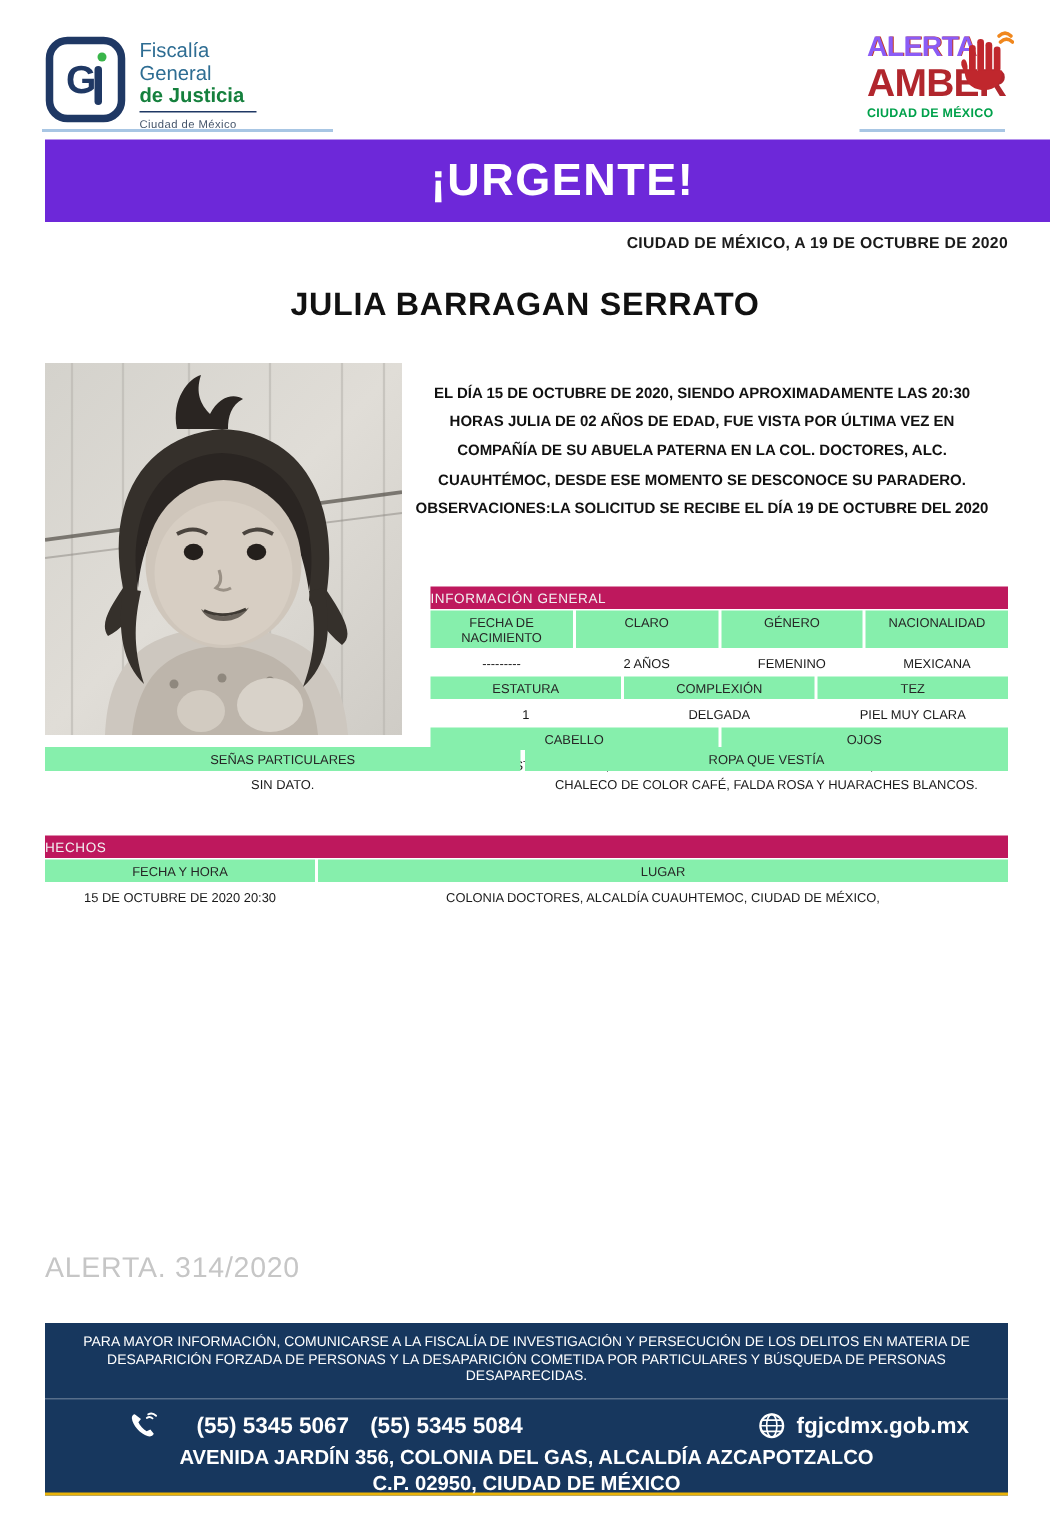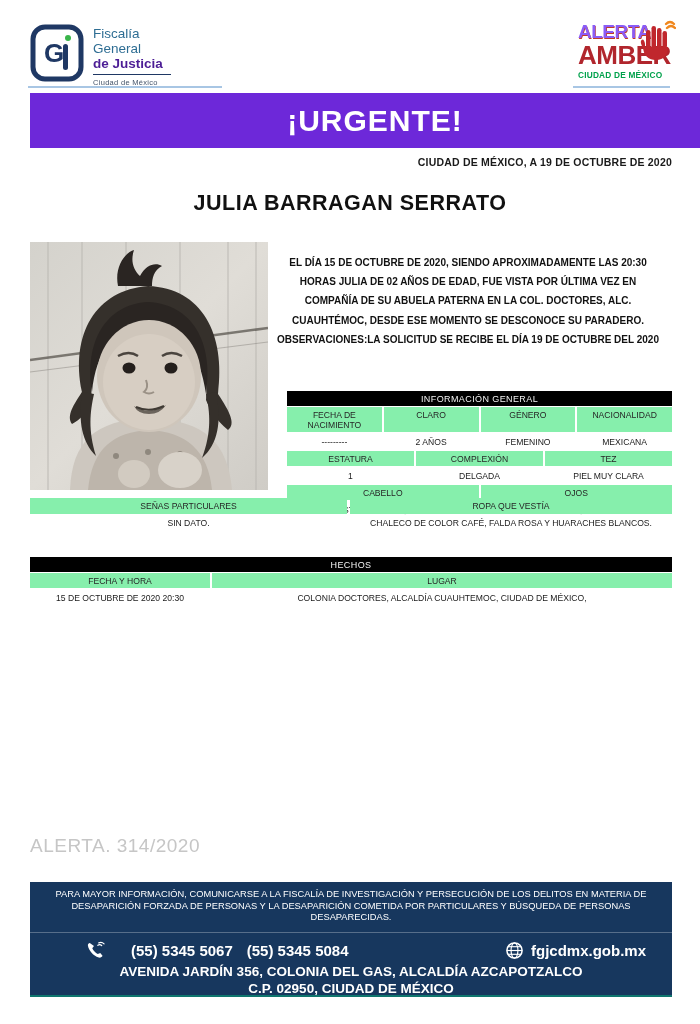--- a/index.html
+++ b/index.html
@@ -5,21 +5,21 @@
   * { margin:0; padding:0; box-sizing:border-box; }
   html,body { background:#ffffff; }
   body { font-family:"Liberation Sans", sans-serif; }
   .page { position:relative; width:700px; height:1024px; background:#fff; overflow:hidden; margin:0 auto; }
 
   
   .fgj-logo { position:absolute; left:30px; top:24px; display:flex; align-items:flex-start; gap:9px; }
   .fgj-emblem { width:54px; height:58px; }
   .fgj-text { padding-top:2px; }
   .fgj-line1, .fgj-line2 { font-size:13.5px; color:#2e6d93; line-height:15px; }
-  .fgj-line3 { font-size:13.5px; color:#4c1d95; font-weight:bold; line-height:15px; }
+  .fgj-line3 { font-size:13.5px; color:#15803d; font-weight:bold; line-height:15px; }
   .fgj-rule { width:78px; height:1px; background:#1f3864; margin:3px 0 3px 0; }
   .fgj-sub { font-size:7.5px; color:#44546a; letter-spacing:.3px; }
   .logo-underline { position:absolute; height:2px; background:#a8c6e4; }
   .logo-underline.left { left:28px; top:86px; width:194px; }
   .logo-underline.right { left:573px; top:86px; width:97px; }
 
   .amber-logo { position:absolute; left:578px; top:22px; width:92px; text-align:left; line-height:1; }
   .amber-line1 { font-size:19px; font-weight:bold; color:#8b5cf6; letter-spacing:-0.5px; text-shadow:0.6px 0.6px 0 #c23a26; }
   .amber-line2 { font-size:26px; font-weight:bold; color:#b1262d; letter-spacing:-0.5px; margin-top:1px; }
   .amber-line3 { font-size:8.3px; font-weight:bold; color:#00a14b; letter-spacing:.2px; margin-top:3px; white-space:nowrap; }
@@ -38,21 +38,21 @@
 
   
   .photo { position:absolute; left:30px; top:242px; width:238px; height:248px; }
   .photo svg { width:100%; height:100%; display:block; }
 
   
   .description { position:absolute; left:274px; top:253px; width:388px;
     font-size:10px; font-weight:bold; color:#111; line-height:19.2px; text-align:center; }
 
   
-  .tbl-title { background:#000000; color:#f2f2f2; font-size:9px; text-align:center;
+  .tbl-title { background:#be185d; color:#f2f2f2; font-size:9px; text-align:left;
     padding:2.5px 0 2px 0; letter-spacing:.4px; }
   .lbl-cell { background:#86efac; color:#262626; font-size:8.6px; text-align:center;
     padding:3px 1px 2.5px 1px; }
   .val-cell { background:#fff; color:#1a1a1a; font-size:8.6px; text-align:center;
     padding:3.5px 1px 3px 1px; }
   .g4 { display:grid; grid-template-columns:repeat(4,1fr); gap:2px; margin-top:1px; }
   .g3 { display:grid; grid-template-columns:repeat(3,1fr); gap:2px; margin-top:1px; }
   .g2 { display:grid; grid-template-columns:repeat(2,1fr); gap:2px; margin-top:1px; }
 
   .info-table { position:absolute; left:287px; top:391px; width:385px; }
@@ -60,21 +60,21 @@
   .senas-row { position:absolute; left:30px; top:498px; width:642px; }
   .senas-grid { display:grid; grid-template-columns:317px 322px; gap:3px; }
 
   .hechos { position:absolute; left:30px; top:557px; width:642px; }
   .hechos-grid { display:grid; grid-template-columns:180px 1fr; gap:2px; margin-top:1px; }
 
   .alert-number { position:absolute; left:30px; top:835px; font-size:19px; color:#c6c6c6; letter-spacing:.5px; }
 
   
   .footer { position:absolute; left:30px; top:882px; width:642px; height:115px;
-    background:#17375e; border-bottom:2px solid #0f766e; color:#fff; }
+    background:#17375e; border-bottom:2px solid #eab308; color:#fff; }
   .footer-info { padding:7px 14px 4px 14px; font-size:9.3px; line-height:11.5px; text-align:center;
     border-bottom:1px solid rgba(255,255,255,.28); padding-bottom:8px; }
   .footer-contact { display:flex; align-items:center; padding:8px 26px 0 56px; gap:26px; }
   .phone-group { display:flex; align-items:center; gap:14px; font-size:15px; font-weight:bold; }
   .web-group { display:flex; align-items:center; gap:7px; margin-left:auto; font-size:15px; font-weight:bold; }
   .contact-icon { width:19px; height:19px; }
   .footer-address { text-align:center; font-size:13.5px; font-weight:bold; line-height:17.5px; margin-top:3px; }
 </style>
 </head>
 <body>

